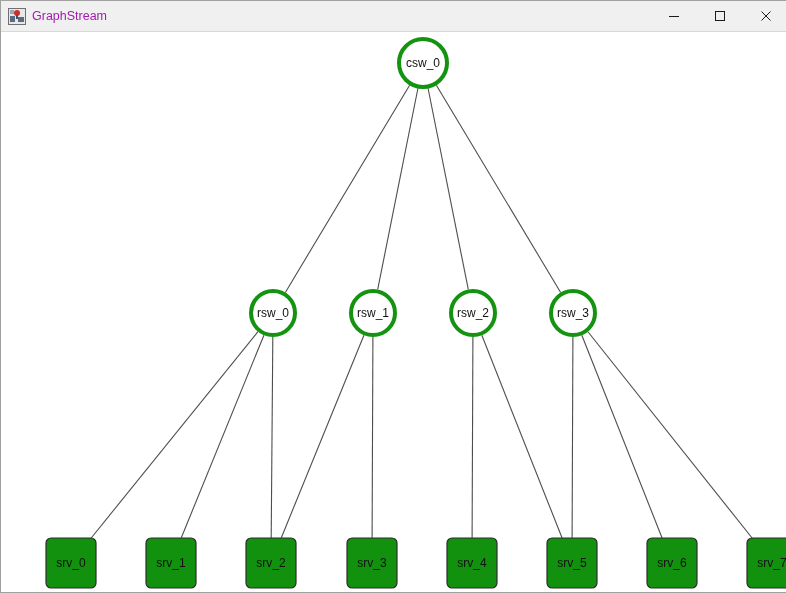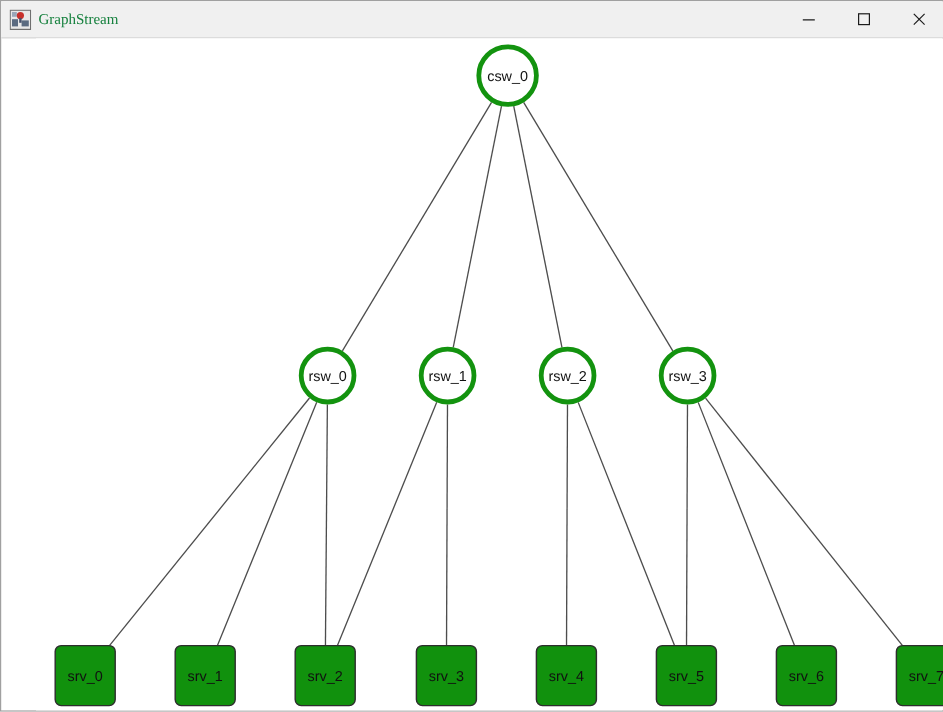--- a/index.html
+++ b/index.html
@@ -41,25 +41,24 @@
     left: 7px;
     top: 7px;
     width: 18px;
     height: 17px;
   }
   #title-text {
     position: absolute;
     left: 31px;
     top: 7px;
     font-size: 12.5px;
-    color: #15803d;
+    color: #a21caf;
     line-height: 17px;
     white-space: nowrap;
     user-select: none;
-    font-family: Liberation Serif, serif;
   }
   .winbtn {
     position: absolute;
     top: 0;
     width: 46px;
     height: 30px;
     display: flex;
     align-items: center;
     justify-content: center;
   }

